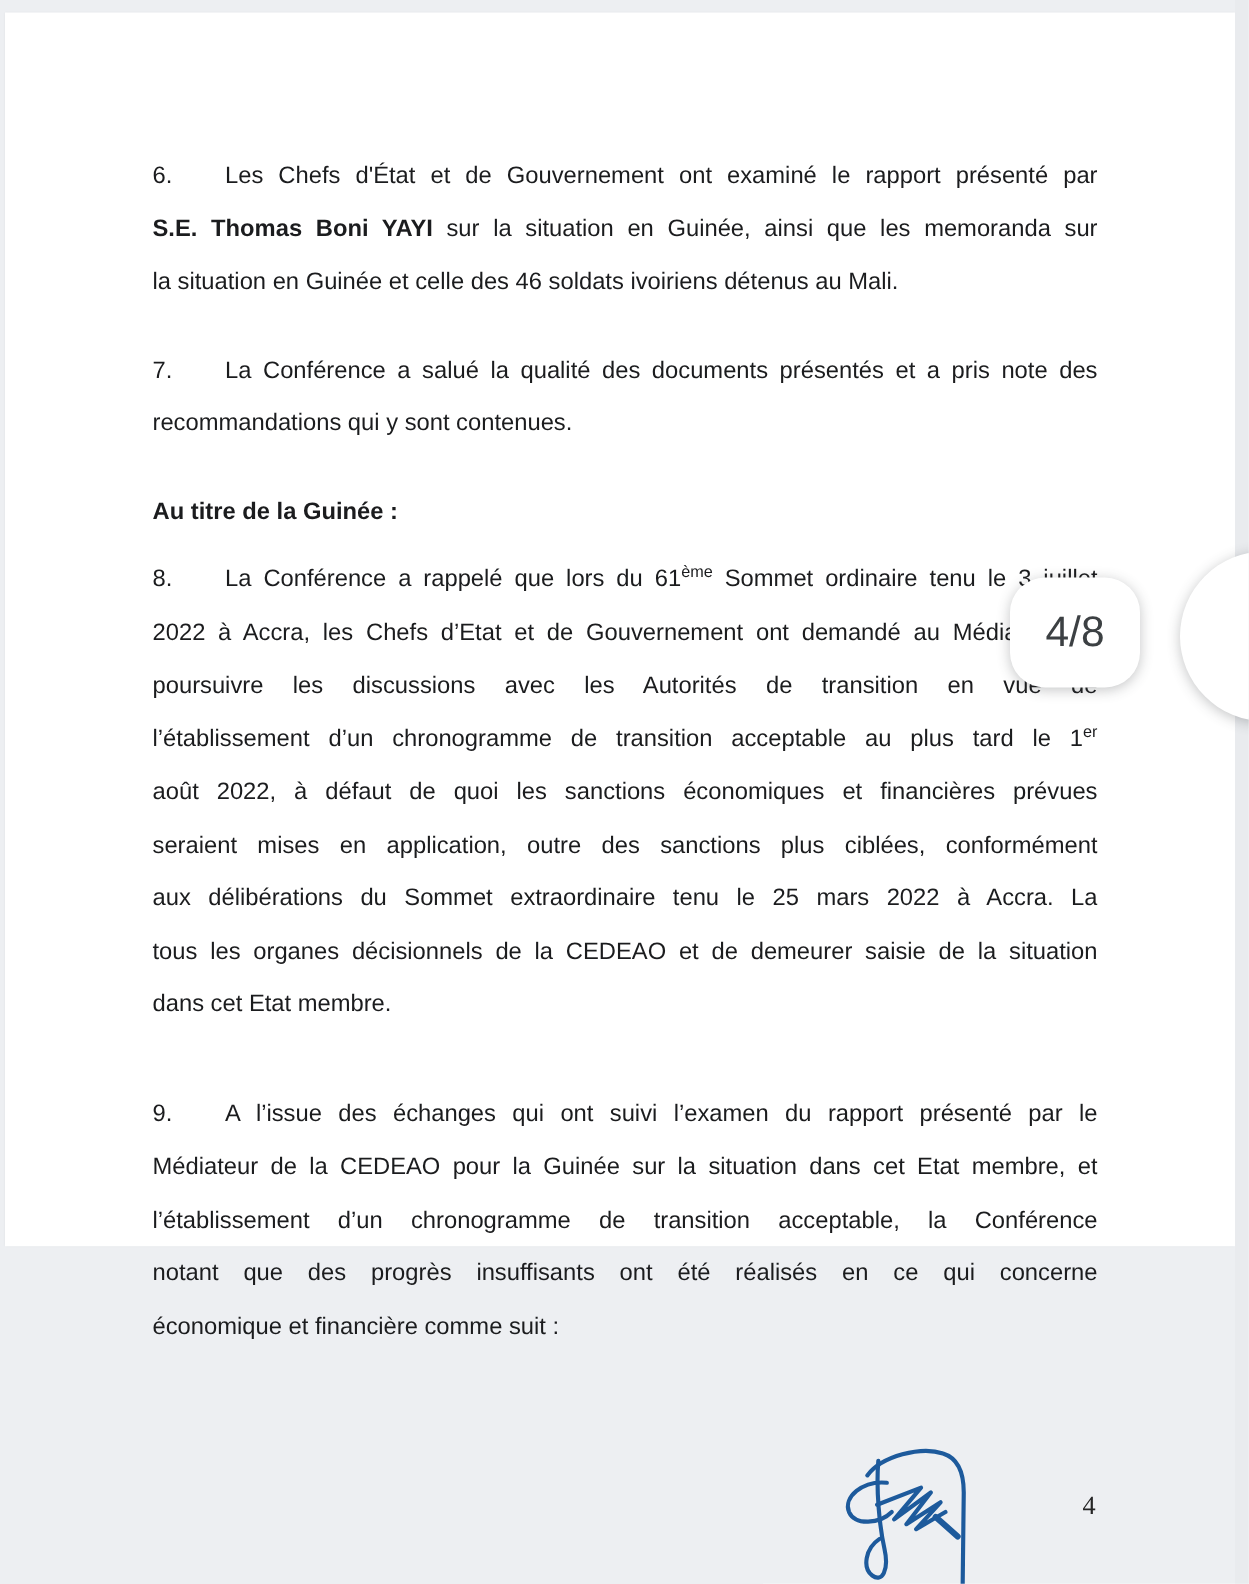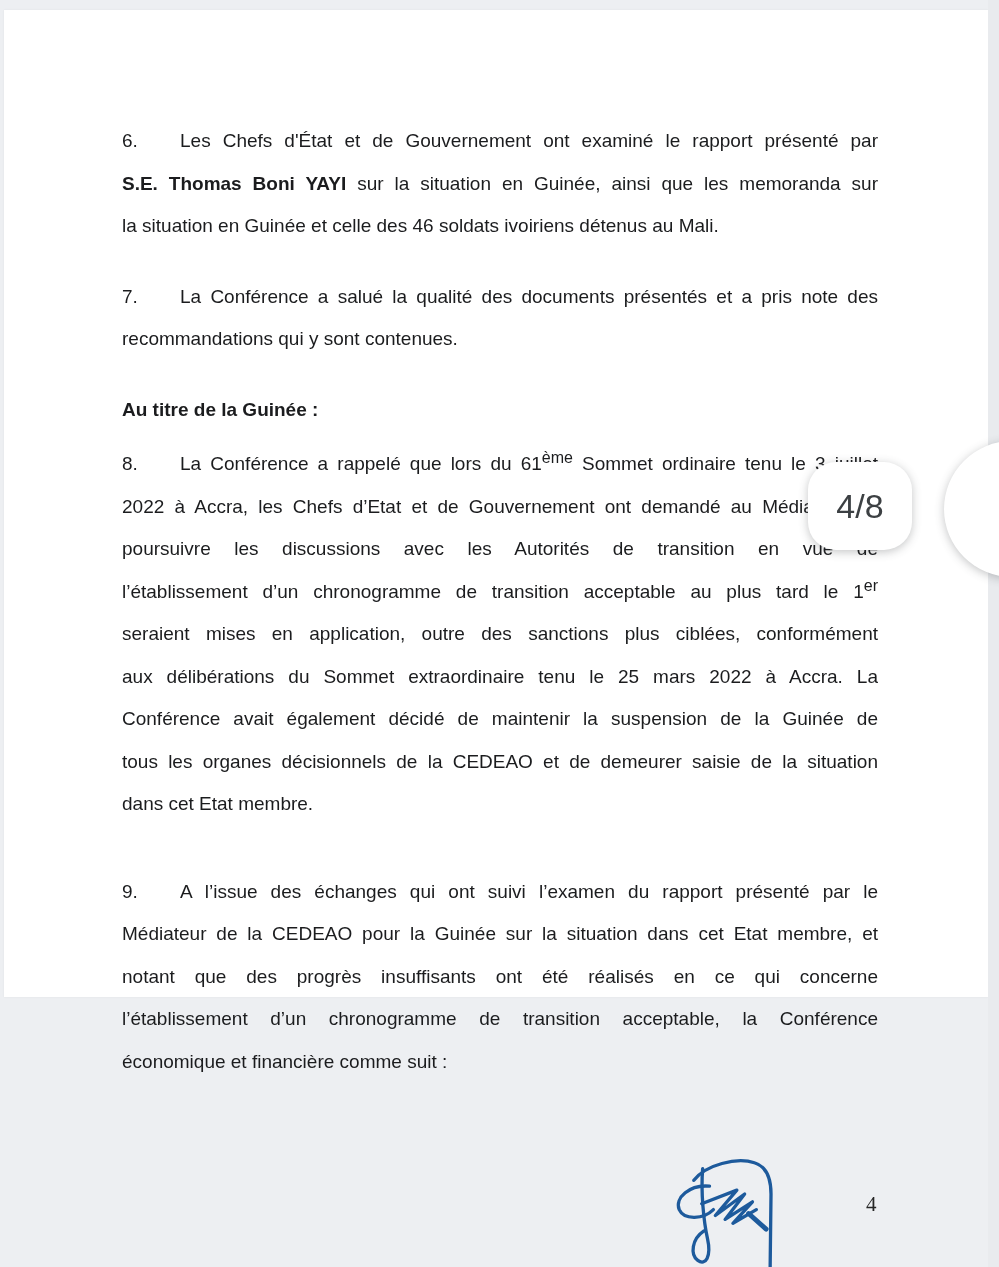--- a/index.html
+++ b/index.html
@@ -21,21 +21,21 @@
   .para{margin:0 0 28px 0;}
   .para.gap-lg{margin-bottom:45px;}
   .para:last-child{margin-bottom:0;}
   .line{
     line-height:42.5px;height:42.5px;overflow:hidden;
     text-align:justify;text-align-last:justify;
   }
   .line.last{text-align:center;text-align-last:left;}
   .num{display:inline-block;width:58px;}
   .heading{font-weight:700;line-height:42.5px;margin:26px 0 12px 0;}
-  sup{font-size:16px;line-height:0;}
+  sup{font-size:13px;line-height:0;}
   b{font-weight:700;}
   .sig{position:absolute;left:641px;top:1143px;overflow:visible;}
   .sig path{fill:none;stroke:var(--sig,#1d5a9c);stroke-width:3.4;stroke-linecap:round;stroke-linejoin:round;}
   .pagenum{
     position:absolute;left:862px;top:1182px;
     font-family:"Liberation Serif",serif;font-size:21px;color:#262626;
   }
   .track{position:absolute;right:0;top:0;width:11px;height:1267px;background:#e9ebee;}
   .bubble{
     position:absolute;left:944px;top:441px;width:136px;height:136px;border-radius:50%;
@@ -62,31 +62,31 @@
         <div class="para">
           <div class="line"><span class="num">7.</span>La Conférence a salué la qualité des documents présentés et a pris note des</div>
           <div class="line last">recommandations qui y sont contenues.</div>
         </div>
         <div class="heading">Au titre de la Guinée :</div>
         <div class="para gap-lg">
           <div class="line"><span class="num">8.</span>La Conférence a rappelé que lors du 61<sup>ème</sup> Sommet ordinaire tenu le 3 juillet</div>
           <div class="line">2022 à Accra, les Chefs d’Etat et de Gouvernement ont demandé au Médiateur de</div>
           <div class="line">poursuivre les discussions avec les Autorités de transition en vue de</div>
           <div class="line">l’établissement d’un chronogramme de transition acceptable au plus tard le 1<sup>er</sup></div>
+          <div class="line">août 2022, à défaut de quoi les sanctions économiques et financières prévues</div>
           <div class="line">seraient mises en application, outre des sanctions plus ciblées, conformément</div>
           <div class="line">aux délibérations du Sommet extraordinaire tenu le 25 mars 2022 à Accra. La</div>
-          <div class="line">Conférence avait également décidé de maintenir la suspension de la Guinée de</div>
           <div class="line">tous les organes décisionnels de la CEDEAO et de demeurer saisie de la situation</div>
           <div class="line last">dans cet Etat membre.</div>
         </div>
         <div class="para">
           <div class="line"><span class="num">9.</span>A l’issue des échanges qui ont suivi l’examen du rapport présenté par le</div>
           <div class="line">Médiateur de la CEDEAO pour la Guinée sur la situation dans cet Etat membre, et</div>
+          <div class="line">l’établissement d’un chronogramme de transition acceptable, la Conférence</div>
           <div class="line">notant que des progrès insuffisants ont été réalisés en ce qui concerne</div>
-          <div class="line">l’établissement d’un chronogramme de transition acceptable, la Conférence</div>
           <div class="line last">économique et financière comme suit :</div>
         </div>
       </div>
 
     <svg class="sig" width="170" height="124" viewBox="0 0 170 127">
       <path d="M48,28 C60,12 92,4 110,10 C123,14 127,26 127,42 L126,127"></path>
       <path d="M64,34 C44,32 28,46 33,58 C38,69 58,68 68,58"></path>
       <path d="M57,16 C55,40 58,70 62,88 C66,106 60,116 52,110 C44,104 46,88 58,80"></path>
       <path d="M56,52 L92,38 L70,64 L100,42 L80,68 L108,50 L88,72 L112,58"></path>
       <path d="M104,62 L122,78" style="stroke-width:5"></path>

